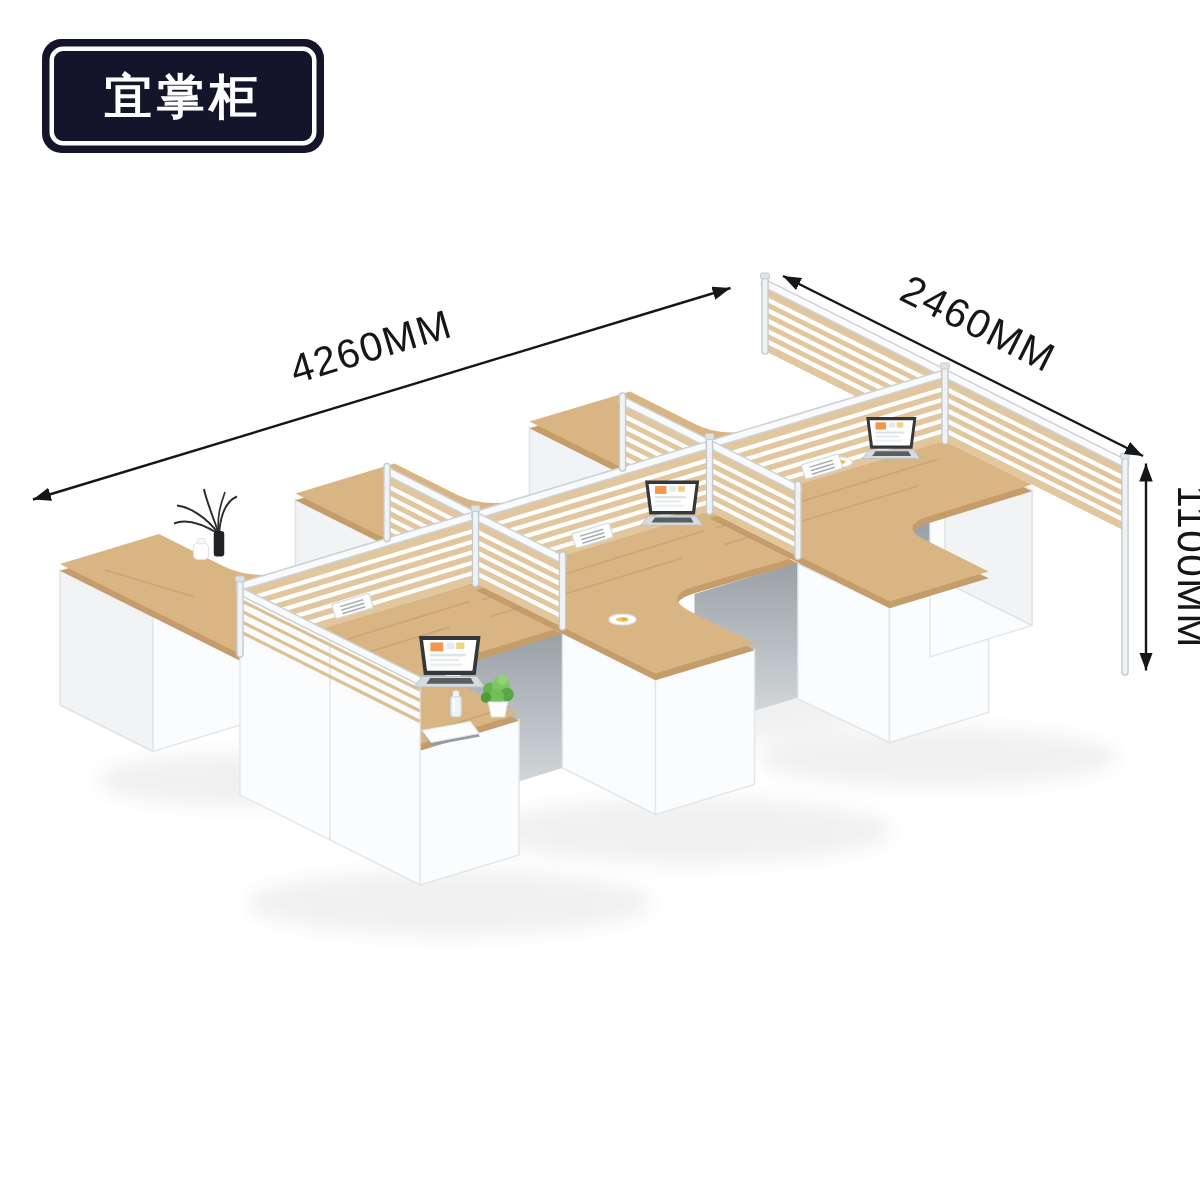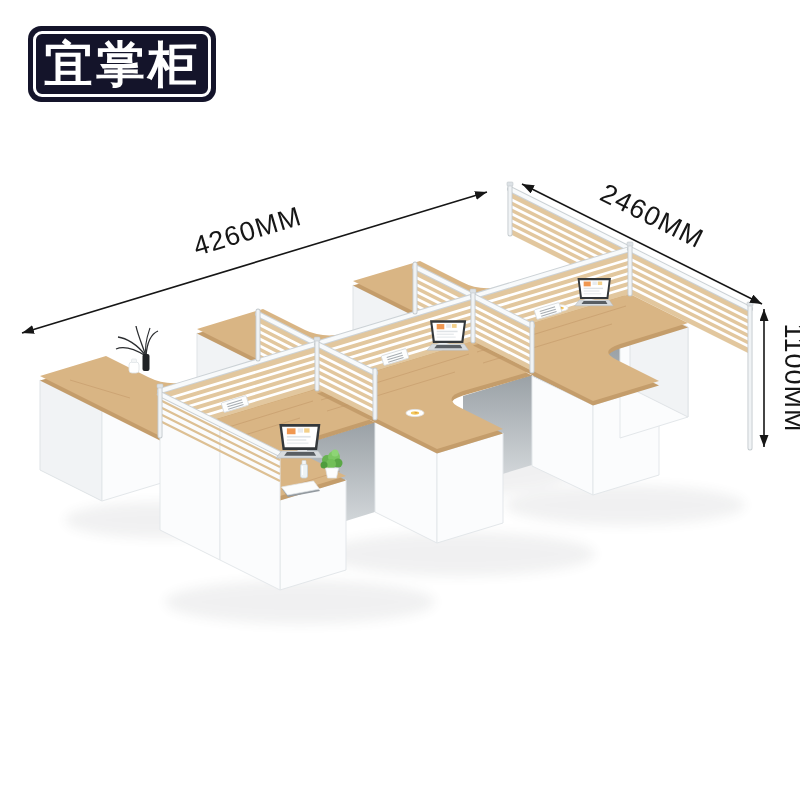--- a/index.html
+++ b/index.html
@@ -3,21 +3,21 @@
 <meta charset="utf-8">
 <style>
   html,body{margin:0;padding:0;background:#ffffff;}
   .stage{position:relative;width:800px;height:800px;background:#ffffff;overflow:hidden;
          font-family:"Liberation Sans",sans-serif;}
   .stage svg{position:absolute;left:0;top:0;}
   
   .logo{position:absolute;left:28px;top:26px;width:188px;height:76px;
         background:#14142a;border-radius:13px;display:flex;align-items:center;justify-content:center;}
   .logo-inner{position:absolute;inset:5px;border:3px solid #ffffff;border-radius:9px;}
-  .logo-text{position:relative;color:#ffffff;font-weight:bold;font-size:49px;letter-spacing:3px;
+  .logo-text{position:relative;color:#ffffff;font-weight:bold;font-size:32px;letter-spacing:3px;
              font-family:"Liberation Sans",sans-serif;line-height:1;}
   
   .wood{fill:#d9b584;}
   .wood-edge{fill:#c49d6b;}
   .grain{stroke:#c09463;stroke-opacity:.5;stroke-width:1;}
   .white-face{fill:#fbfcfd;stroke:#e3e7ea;stroke-width:1;}
   .white-face-dim{fill:#f1f3f5;stroke:#dfe3e6;stroke-width:1;}
   .gray-face{fill:url(#gshad);}
   .tan-screen{fill:#e2c79e;}
   .slat{stroke:#ffffff;stroke-width:2.8;}

